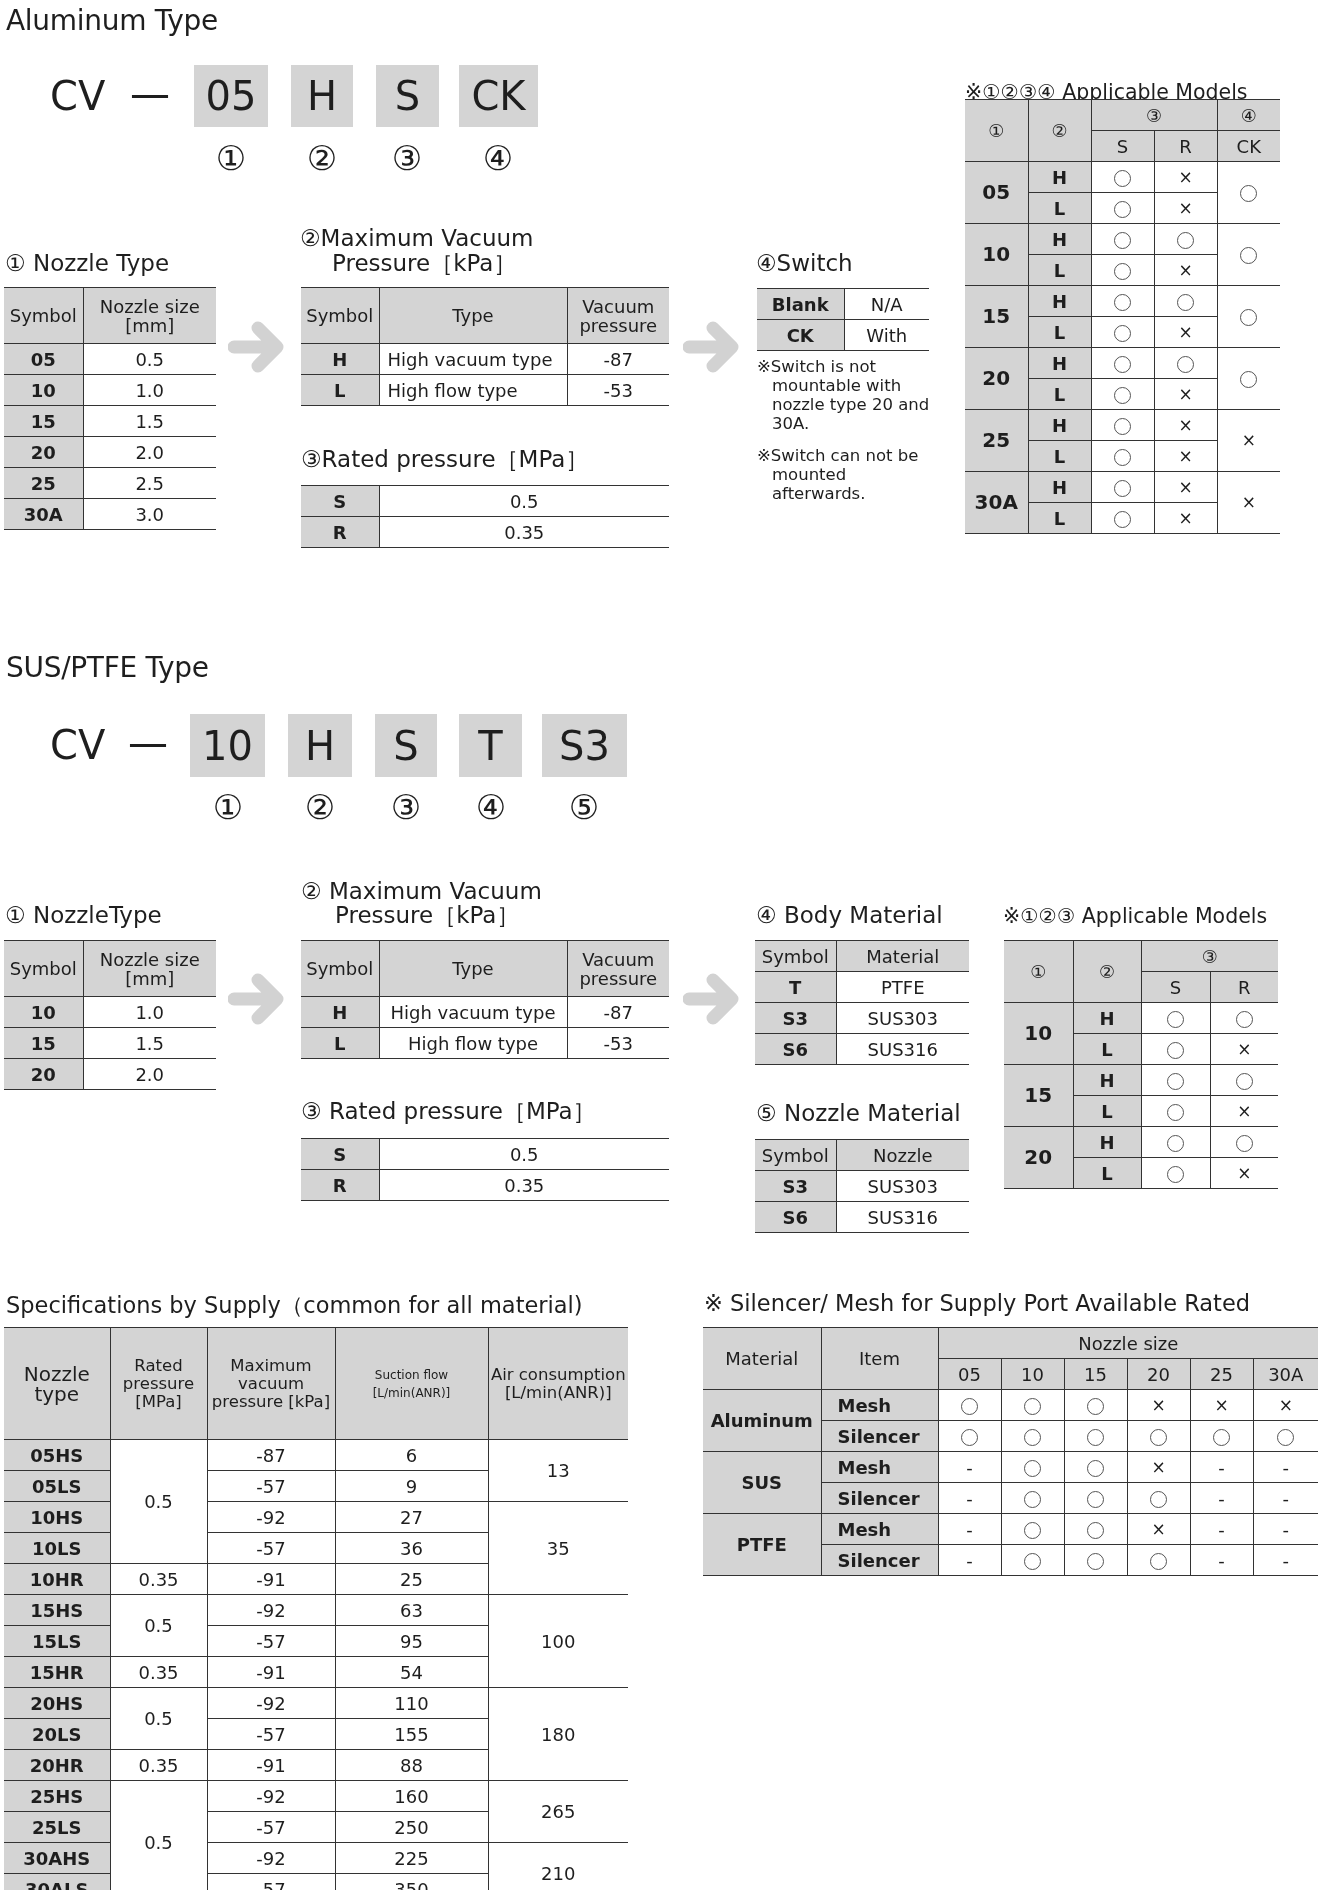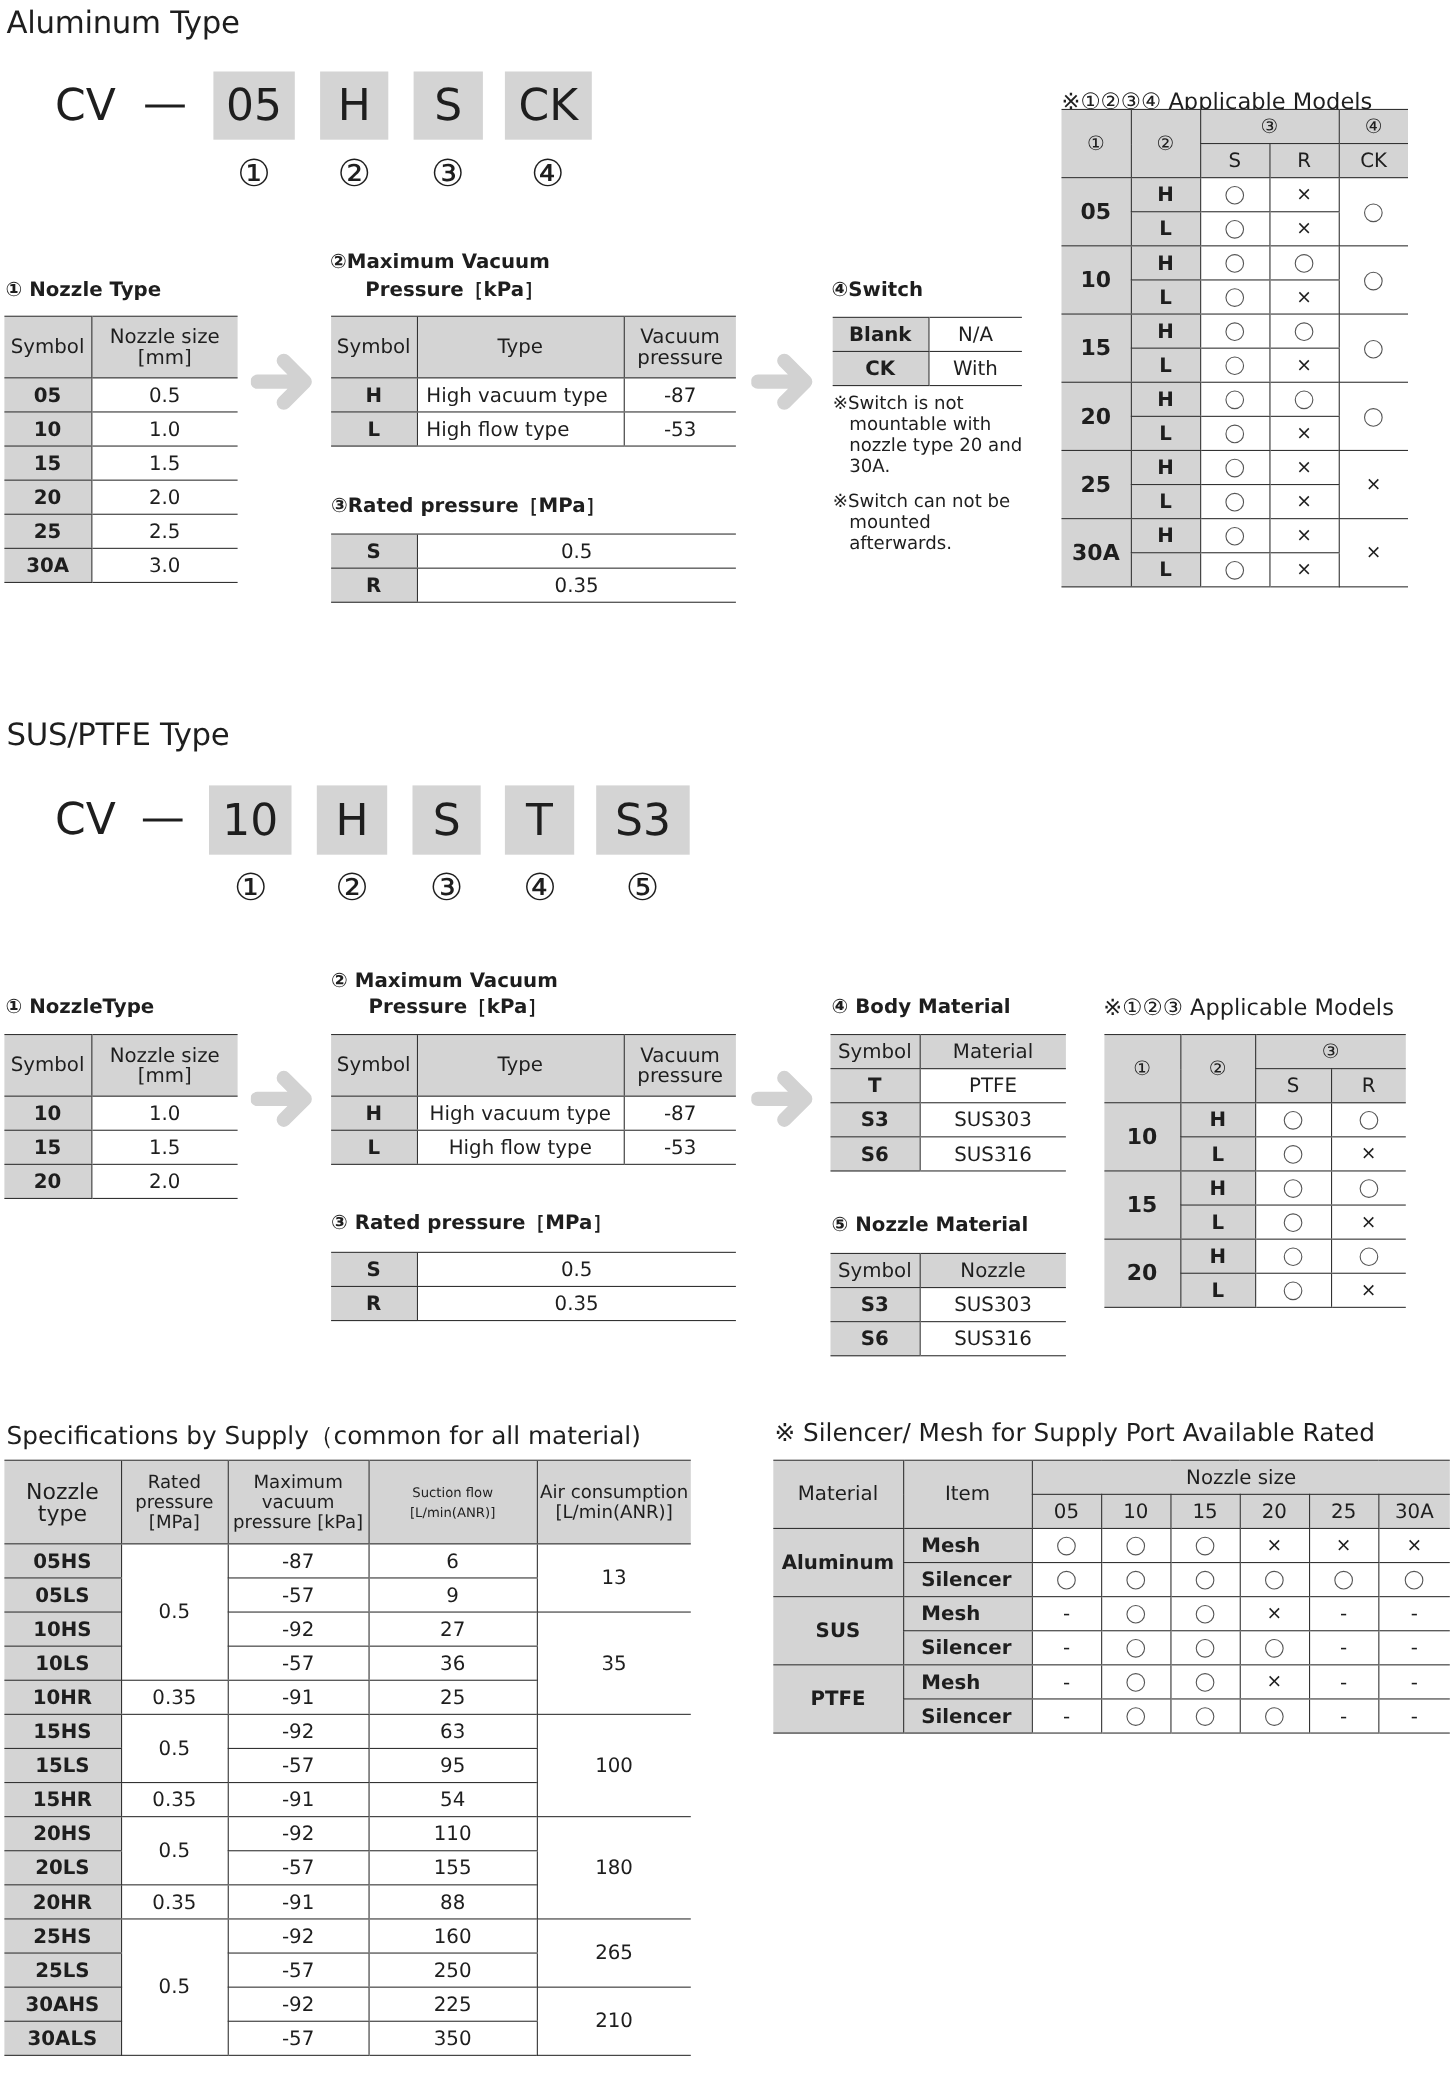--- a/index.html
+++ b/index.html
@@ -1,20 +1,20 @@
 <!DOCTYPE html>
 <html><head>
 <meta charset="utf-8">
 <style>
   html, body { margin:0; padding:0; background:#ffffff; }
   body { width:1323px; height:1890px; position:relative; overflow:hidden;
          font-family:"DejaVu Sans", "Liberation Sans", sans-serif; color:#1e1e1e; }
   .abs { position:absolute; }
   .section-title { font-size:28px; letter-spacing:-0.3px; font-weight:normal; white-space:nowrap; }
-  .sub-title { font-size:18px; white-space:nowrap; line-height:25px;font-weight:bold; }
+  .sub-title { font-size:23px; white-space:nowrap; line-height:25px; }
   .code-text { font-size:40px; line-height:1; }
   .code-box { background:#d4d4d4; display:flex; align-items:center; justify-content:center; font-size:40px; }
   .circnum { font-size:34px; width:60px; text-align:center; line-height:1; }
   table.t { position:absolute; border-collapse:collapse; font-size:18px; table-layout:fixed; }
   table.t td, table.t th { padding:0; text-align:center; vertical-align:middle; font-weight:normal;
       border-bottom:1.5px solid #333; height:30px; line-height:19px; }
   table.t tr:first-child th, table.t tr:first-child td { border-top:1.5px solid #333; }
   table.t .g { background:#d4d4d4; }
   table.t .b { font-weight:bold; }
   table.t .vl { border-left:1.5px solid #333; }
@@ -451,21 +451,21 @@
 <div class="abs" style="left:6px;top:1290px;font-size:22.5px;white-space:nowrap;">Specifications by Supply（common for all material)</div>
 <table class="t" style="left:4px;top:1327px;width:624px;">
   <colgroup>
       <col style="width:106px">
       <col style="width:97px">
       <col style="width:128px">
       <col style="width:153px">
       <col style="width:140px">
     </colgroup>
   <tbody>
-      <tr style="height:76px">
+      <tr style="height:112px">
     <th class="g" style="font-size:20px;line-height:20px;">Nozzle type</th>
     <th class="g vl" style="font-size:16.5px;line-height:18px;">Rated pressure [MPa]</th>
     <th class="g vl" style="font-size:16.5px;line-height:18px;">Maximum vacuum pressure [kPa]</th>
     <th class="g vl" style="font-size:12px;line-height:18px;">Suction flow [L/min(ANR)]</th>
     <th class="g vl" style="font-size:16.5px;line-height:18px;">Air consumption [L/min(ANR)]</th>
   </tr>
   <tr>
         <td class="g b">05HS</td>
         <td class="vl" rowspan="4">0.5</td>
         <td class="vl">-87</td>

